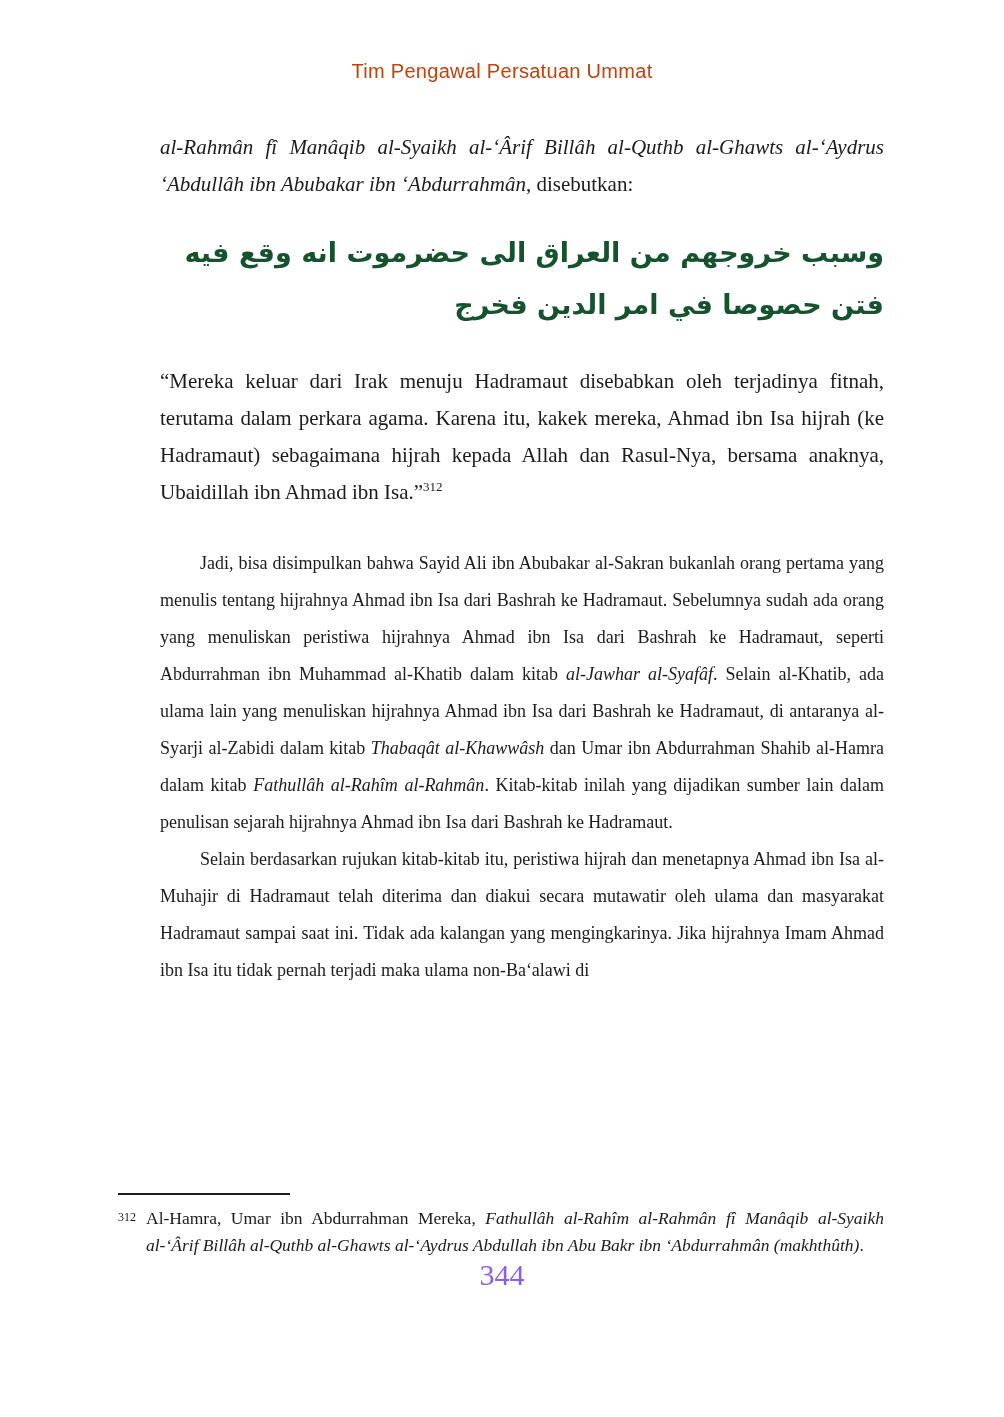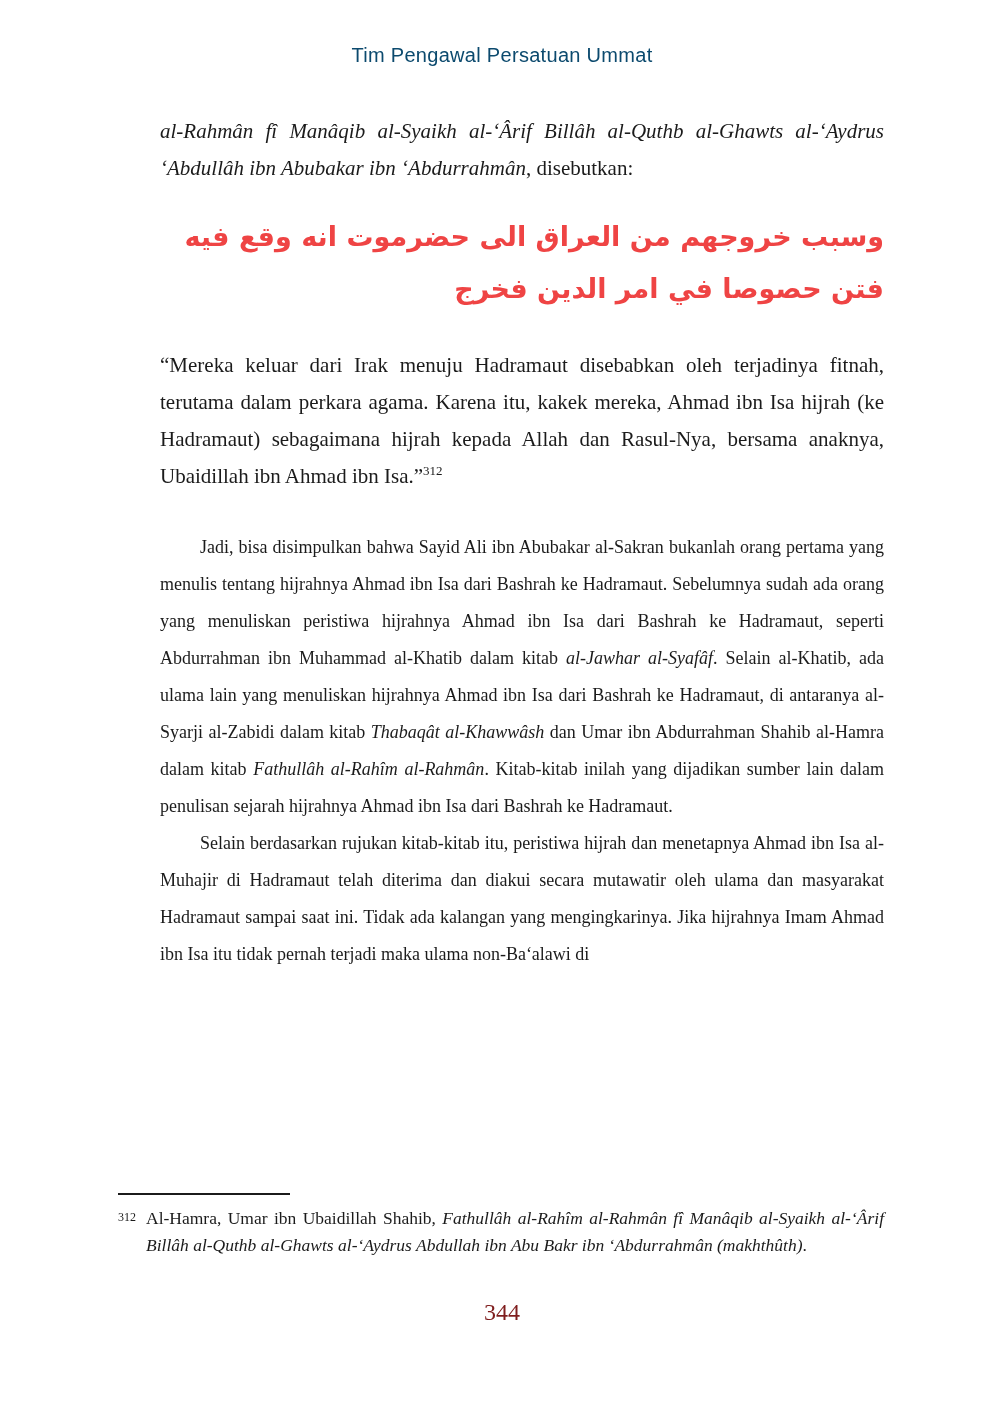--- a/index.html
+++ b/index.html
@@ -5,44 +5,44 @@
   html, body { margin: 0; padding: 0; }
   body {
     width: 1004px; height: 1417px;
     background: #ffffff;
     color: #1b1b1b;
     font-family: "Liberation Serif", serif;
     position: relative;
     overflow: hidden;
   }
   .running-header {
-    padding-top: 44px;
+    padding-top: 60px;
     text-align: center;
     font-family: "Liberation Sans", sans-serif;
     font-size: 20px;
-    color: #0c4a6e;
+    color: #c2410c;
     letter-spacing: 0.3px;
   }
   .main { margin: 12px 120px 0 160px; }
   .intro {
     margin-top: 46px;
     font-size: 21px;
     line-height: 37px;
     text-align: justify;
   }
   em { font-style: italic; }
   .arabic-quote {
     direction: rtl;
     margin-top: 24px;
     font-family: "DejaVu Sans", sans-serif;
     font-weight: bold;
     font-size: 27px;
     line-height: 52px;
     text-align: right;
-    color: #ef4444;
+    color: #14532d;
   }
   .quote-para {
     margin-top: 32px;
     font-size: 21px;
     line-height: 37px;
     text-align: justify;
   }
   sup.fn-ref {
     font-size: 13px;
     line-height: 0;
@@ -76,26 +76,26 @@
     text-align: justify;
   }
   .fn-num {
     position: absolute;
     left: 0;
     top: -1px;
     font-size: 12px;
   }
   .page-number {
     position: absolute;
-    top: 1299px;
+    top: 1258px;
     left: 0;
     width: 100%;
     text-align: center;
-    font-size: 24px;
-    color: #7f1d1d;
+    font-size: 30px;
+    color: #8b5cf6;
   }
 </style>
 </head>
 <body>
 
 <div class="running-header">Tim Pengawal Persatuan Ummat</div>
 
 <div class="main">
 
   <p class="intro"><em>al-Rahmân fî Manâqib al-Syaikh al-‘Ârif Billâh al-Quthb al-Ghawts al-‘Aydrus ‘Abdullâh ibn Abubakar ibn ‘Abdurrahmân</em><span>, disebutkan:</span></p>
@@ -108,17 +108,17 @@
 
   <p class="body-para first"><span>Jadi, bisa disimpulkan bahwa Sayid Ali ibn Abubakar al-Sakran bukanlah orang pertama yang menulis tentang hijrahnya Ahmad ibn Isa dari Bashrah ke Hadramaut. Sebelumnya sudah ada orang yang menuliskan peristiwa hijrahnya Ahmad ibn Isa dari Bashrah ke Hadramaut, seperti Abdurrahman ibn Muhammad al-Khatib dalam kitab </span><em>al-Jawhar al-Syafâf</em><span>. Selain al-Khatib, ada ulama lain yang menuliskan hijrahnya Ahmad ibn Isa dari Bashrah ke Hadramaut, di antaranya al-Syarji al-Zabidi dalam kitab </span><em>Thabaqât al-Khawwâsh</em><span> dan Umar ibn Abdurrahman Shahib al-Hamra dalam kitab </span><em>Fathullâh al-Rahîm al-Rahmân</em><span>. Kitab-kitab inilah yang dijadikan sumber lain dalam penulisan sejarah hijrahnya Ahmad ibn Isa dari Bashrah ke Hadramaut.</span></p>
 
   <p class="body-para"><span>Selain berdasarkan rujukan kitab-kitab itu, peristiwa hijrah dan menetapnya Ahmad ibn Isa al-Muhajir di Hadramaut telah diterima dan diakui secara mutawatir oleh ulama dan masyarakat Hadramaut sampai saat ini. Tidak ada kalangan yang mengingkarinya. Jika hijrahnya Imam Ahmad ibn Isa itu tidak pernah terjadi maka ulama non-Ba‘alawi di</span></p>
 
 </div>
 
 <div class="footnote-block">
   <div class="fn-rule"></div>
   <div class="footnote">
-    <span class="fn-num">312</span><span>Al-Hamra, Umar ibn Ubaidillah Shahib, </span><em>Fathullâh al-Rahîm al-Rahmân fî Manâqib al-Syaikh al-‘Ârif Billâh al-Quthb al-Ghawts al-‘Aydrus Abdullah ibn Abu Bakr ibn ‘Abdurrahmân (makhthûth)</em><span>.</span>
+    <span class="fn-num">312</span><span>Al-Hamra, Umar ibn Abdurrahman Mereka, </span><em>Fathullâh al-Rahîm al-Rahmân fî Manâqib al-Syaikh al-‘Ârif Billâh al-Quthb al-Ghawts al-‘Aydrus Abdullah ibn Abu Bakr ibn ‘Abdurrahmân (makhthûth)</em><span>.</span>
   </div>
 </div>
 
 <div class="page-number">344</div>
 
 </body></html>

